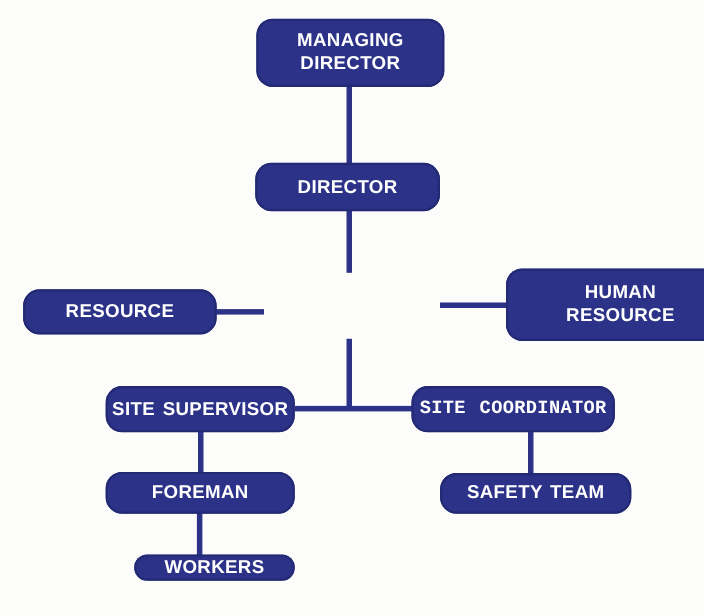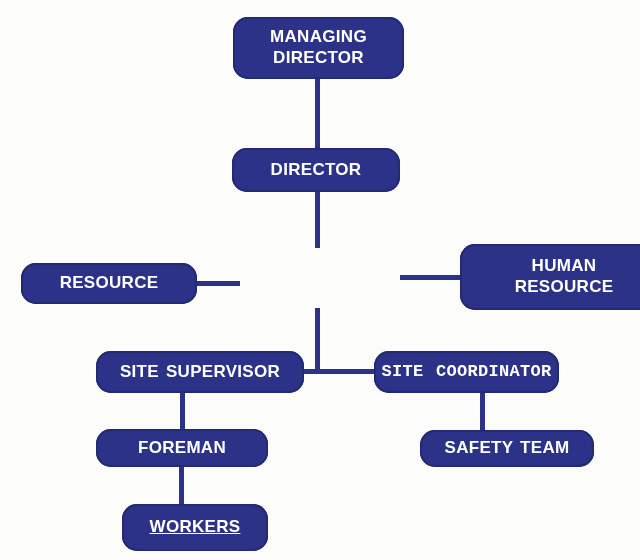--- a/index.html
+++ b/index.html
@@ -57,23 +57,23 @@
 DIRECTOR</div>
 
   <div class="node" style="left:232px; top:148px; width:168px; height:44px;">DIRECTOR</div>
 
   <div class="node" style="left:21px;  top:263px; width:176px; height:41px;">RESOURCE</div>
 
 
   <div class="node" style="left:460px; top:244px; width:208px; height:66px;">HUMAN
 RESOURCE</div>
 
-  <div class="node" style="left:96px;  top:351px; width:208px; height:42px;">SITE SUPERVISOR</div>
+  <div class="node" style="left:96px;  top:351px; width:172px; height:42px;">SITE SUPERVISOR</div>
 
   <div class="node" style="left:374px; top:351px; width:185px; height:42px;font-family:Liberation Mono, monospace;">SITE COORDINATOR</div>
 
   <div class="node" style="left:96px;  top:429px; width:172px; height:38px;text-align:center;">FOREMAN</div>
 
-  <div class="node" style="left:400px; top:430px; width:174px; height:37px;margin-left:20px;">SAFETY TEAM</div>
+  <div class="node" style="left:400px; top:430px; width:174px; height:37px;">SAFETY TEAM</div>
 
-  <div class="node" style="left:122px; top:504px; width:146px; height:47px;text-decoration:underline;">WORKERS</div>
+  <div class="node" style="left:122px; top:504px; width:146px; height:24px;">WORKERS</div>
 
 </div>
 
 </body></html>

